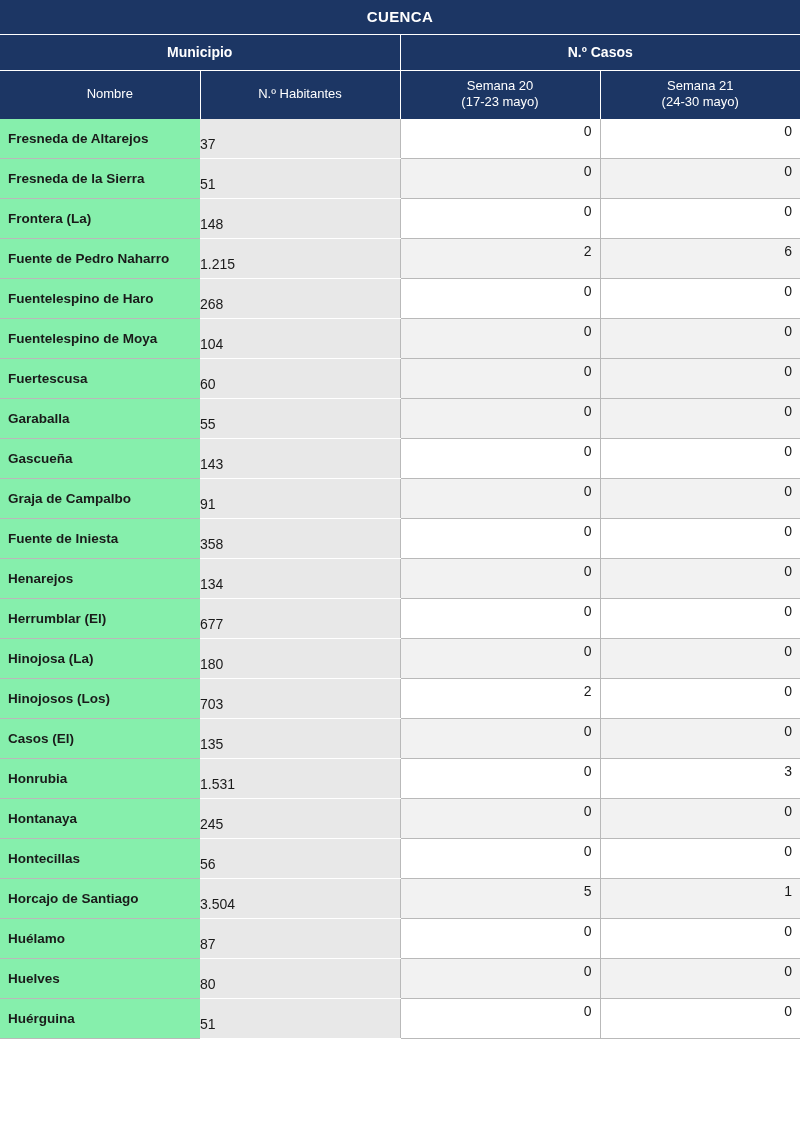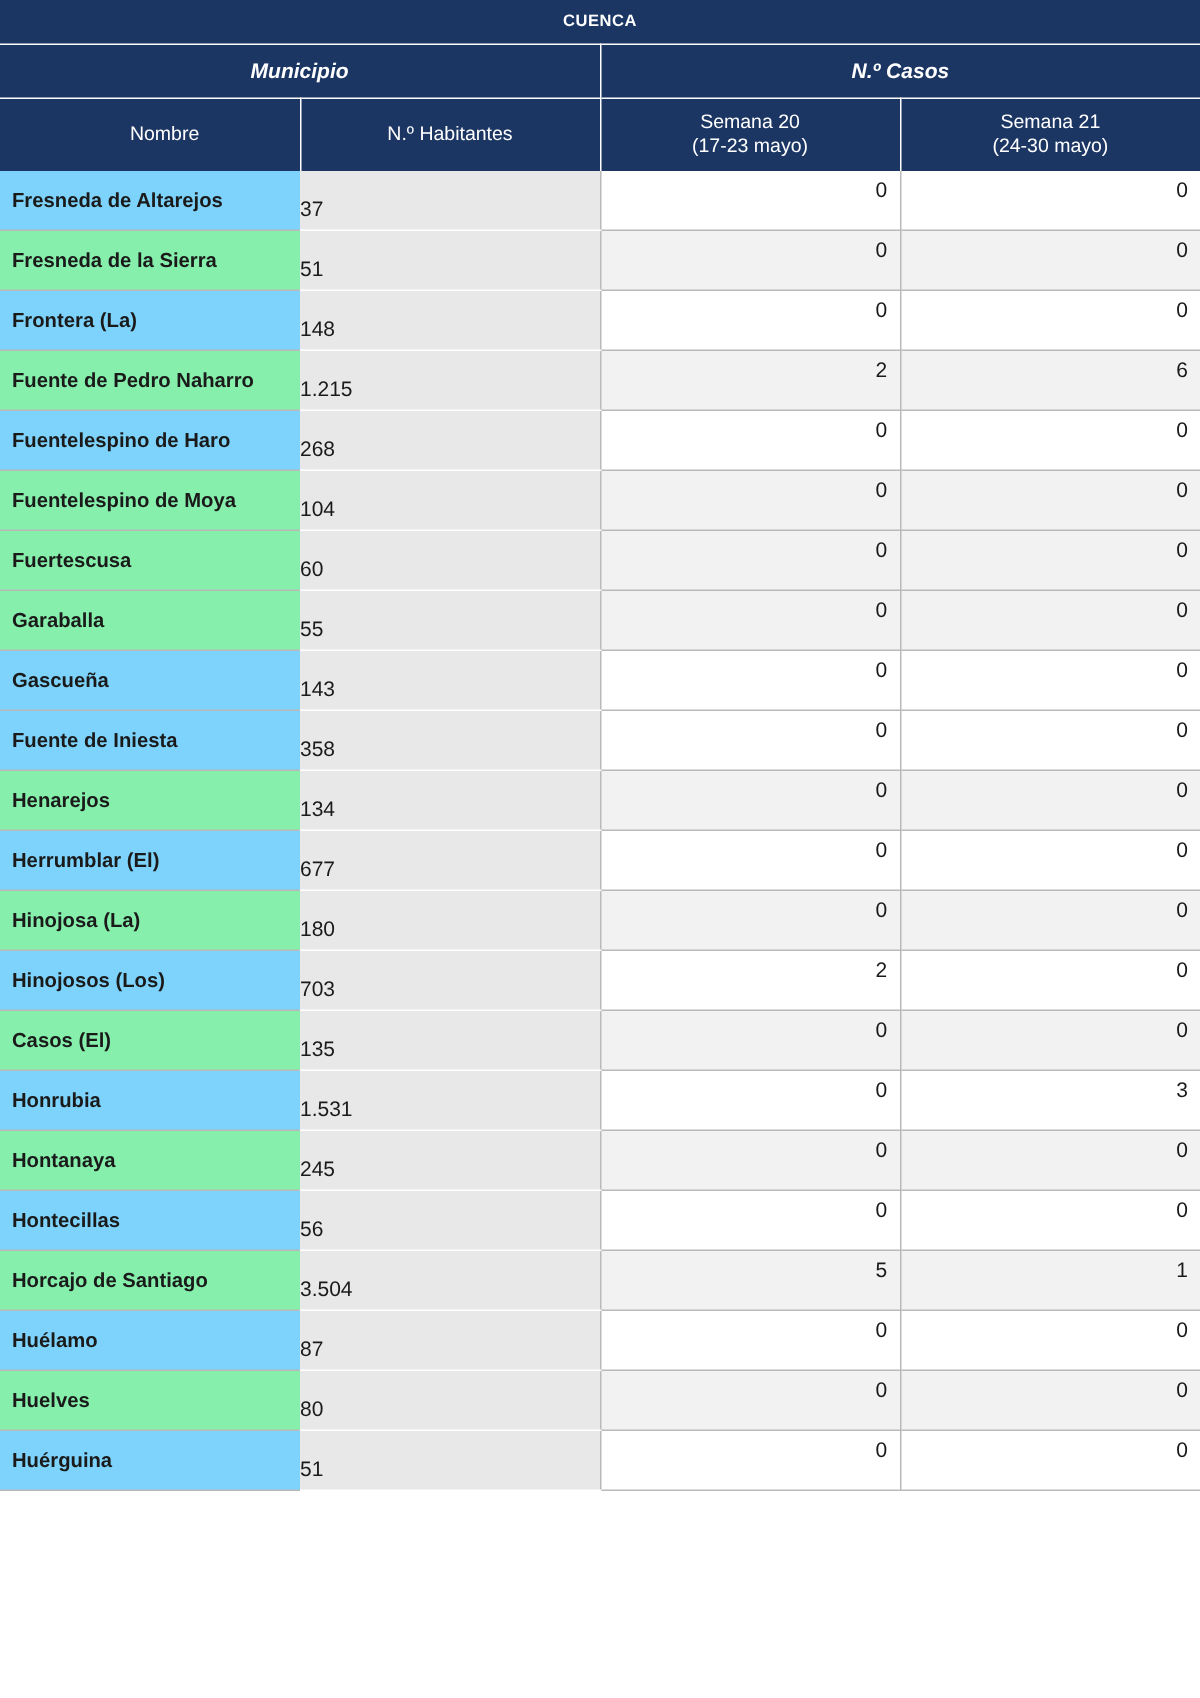--- a/index.html
+++ b/index.html
@@ -17,38 +17,37 @@
   }
   table.data-table {
     width: 800px;
     border-collapse: collapse;
     table-layout: fixed;
   }
   
   .title-row th {
     background: #1c3664;
     color: #ffffff;
-    font-size: 11px;
+    font-size: 15px;
     font-weight: bold;
     text-align: center;
     letter-spacing: 0.4px;
     padding: 8px 4px 9px 4px;
     border: none;
   }
   .group-row th {
     background: #1c3664;
     color: #ffffff;
     font-size: 14px;
     font-weight: bold;
     text-align: center;
     padding: 9px 4px 10px 4px;
     border-top: 1px solid #ffffff;
     border-left: 1px solid #ffffff;
     border-right: 1px solid #ffffff;
-    font-style: italic;
   }
   .group-row th.first {
     border-left: none;
   }
   .group-row th.last {
     border-right: none;
   }
   .sub-row th {
     background: #1c3664;
     color: #ffffff;
@@ -71,21 +70,21 @@
     height: 40px;
     box-sizing: border-box;
   }
   td.name {
     width: 260px;
     font-size: 13.5px;
     font-weight: bold;
     color: #1a1a1a;
     padding: 0 0 0 8px;
     vertical-align: middle;
-    background: #7dd3fc;
+    background: #86efac;
     border-right: none;
   }
   td.pop {
     width: 136px;
     font-size: 14px;
     color: #1a1a1a;
     padding: 0 8px 0 0;
     vertical-align: bottom;
     background: #e8e8e8;
     border-right: 1px solid #b9b9b9;
@@ -187,20 +186,26 @@
           <td class="pop">55</td>
           <td class="cases">0</td>
           <td class="cases last">0</td>
         </tr>
         <tr>
           <td class="name">Gascueña</td>
           <td class="pop">143</td>
           <td class="cases">0</td>
           <td class="cases last">0</td>
         </tr>
+        <tr class="alt">
+          <td class="name">Graja de Campalbo</td>
+          <td class="pop">91</td>
+          <td class="cases">0</td>
+          <td class="cases last">0</td>
+        </tr>
         <tr>
           <td class="name">Fuente de Iniesta</td>
           <td class="pop">358</td>
           <td class="cases">0</td>
           <td class="cases last">0</td>
         </tr>
         <tr class="alt">
           <td class="name">Henarejos</td>
           <td class="pop">134</td>
           <td class="cases">0</td>

